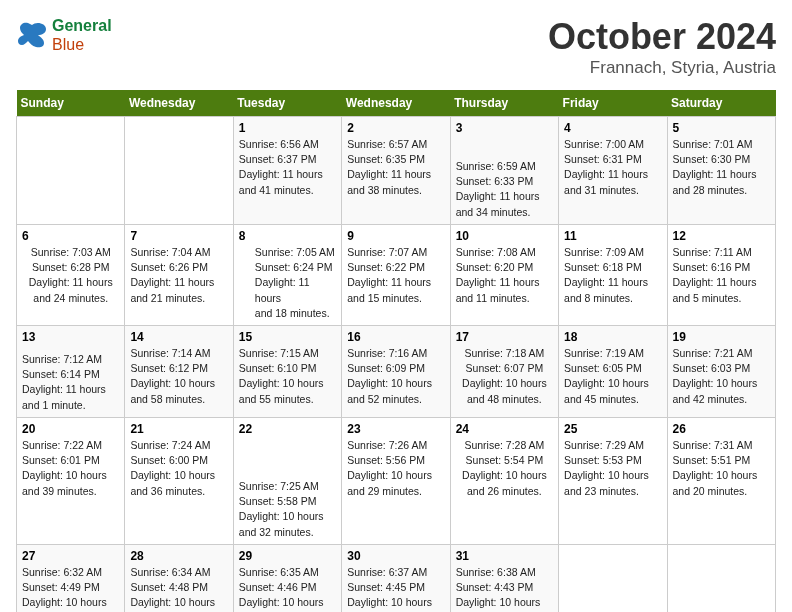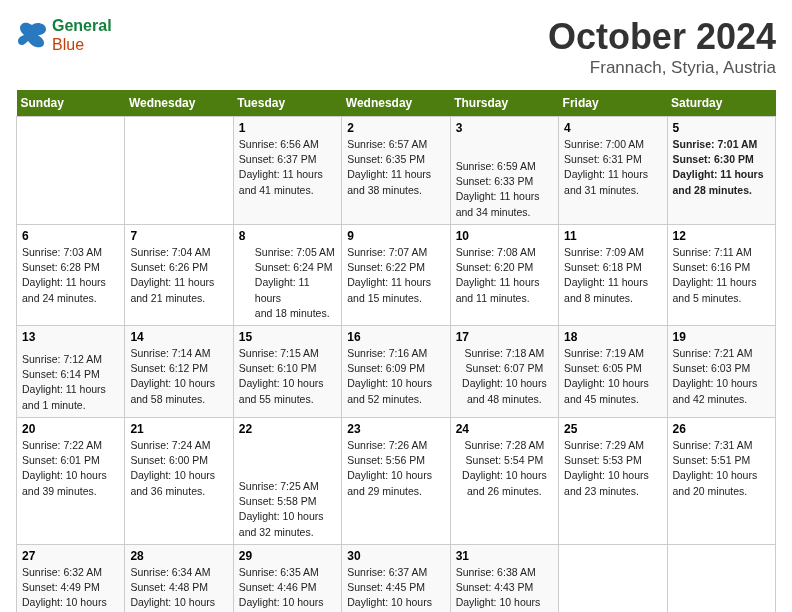--- a/index.html
+++ b/index.html
@@ -135,30 +135,30 @@
         </td>
         <td>
           <span class="day-num">4</span>
           <div class="day-info" style="white-space: pre-line;">Sunrise: 7:00 AM
 Sunset: 6:31 PM
 Daylight: 11 hours
 and 31 minutes.</div>
         </td>
         <td>
           <span class="day-num">5</span>
-          <div class="day-info" style="white-space: pre-line; font-weight: bold;">Sunrise: 7:01 AM
+          <div class="day-info" style="white-space: pre-line;">Sunrise: 7:01 AM
 Sunset: 6:30 PM
 Daylight: 11 hours
 and 28 minutes.</div>
         </td>
       </tr>
       <tr>
         <td>
           <span class="day-num">6</span>
-          <div class="day-info" style="white-space: pre-line;">Sunrise: 7:03 AM
+          <div class="day-info" style="white-space: pre-line; text-align: center;">Sunrise: 7:03 AM
 Sunset: 6:28 PM
 Daylight: 11 hours
 and 24 minutes.</div>
         </td>
         <td>
           <span class="day-num">7</span>
           <div class="day-info" style="white-space: pre-line;">Sunrise: 7:04 AM
 Sunset: 6:26 PM
 Daylight: 11 hours
 and 21 minutes.</div>

